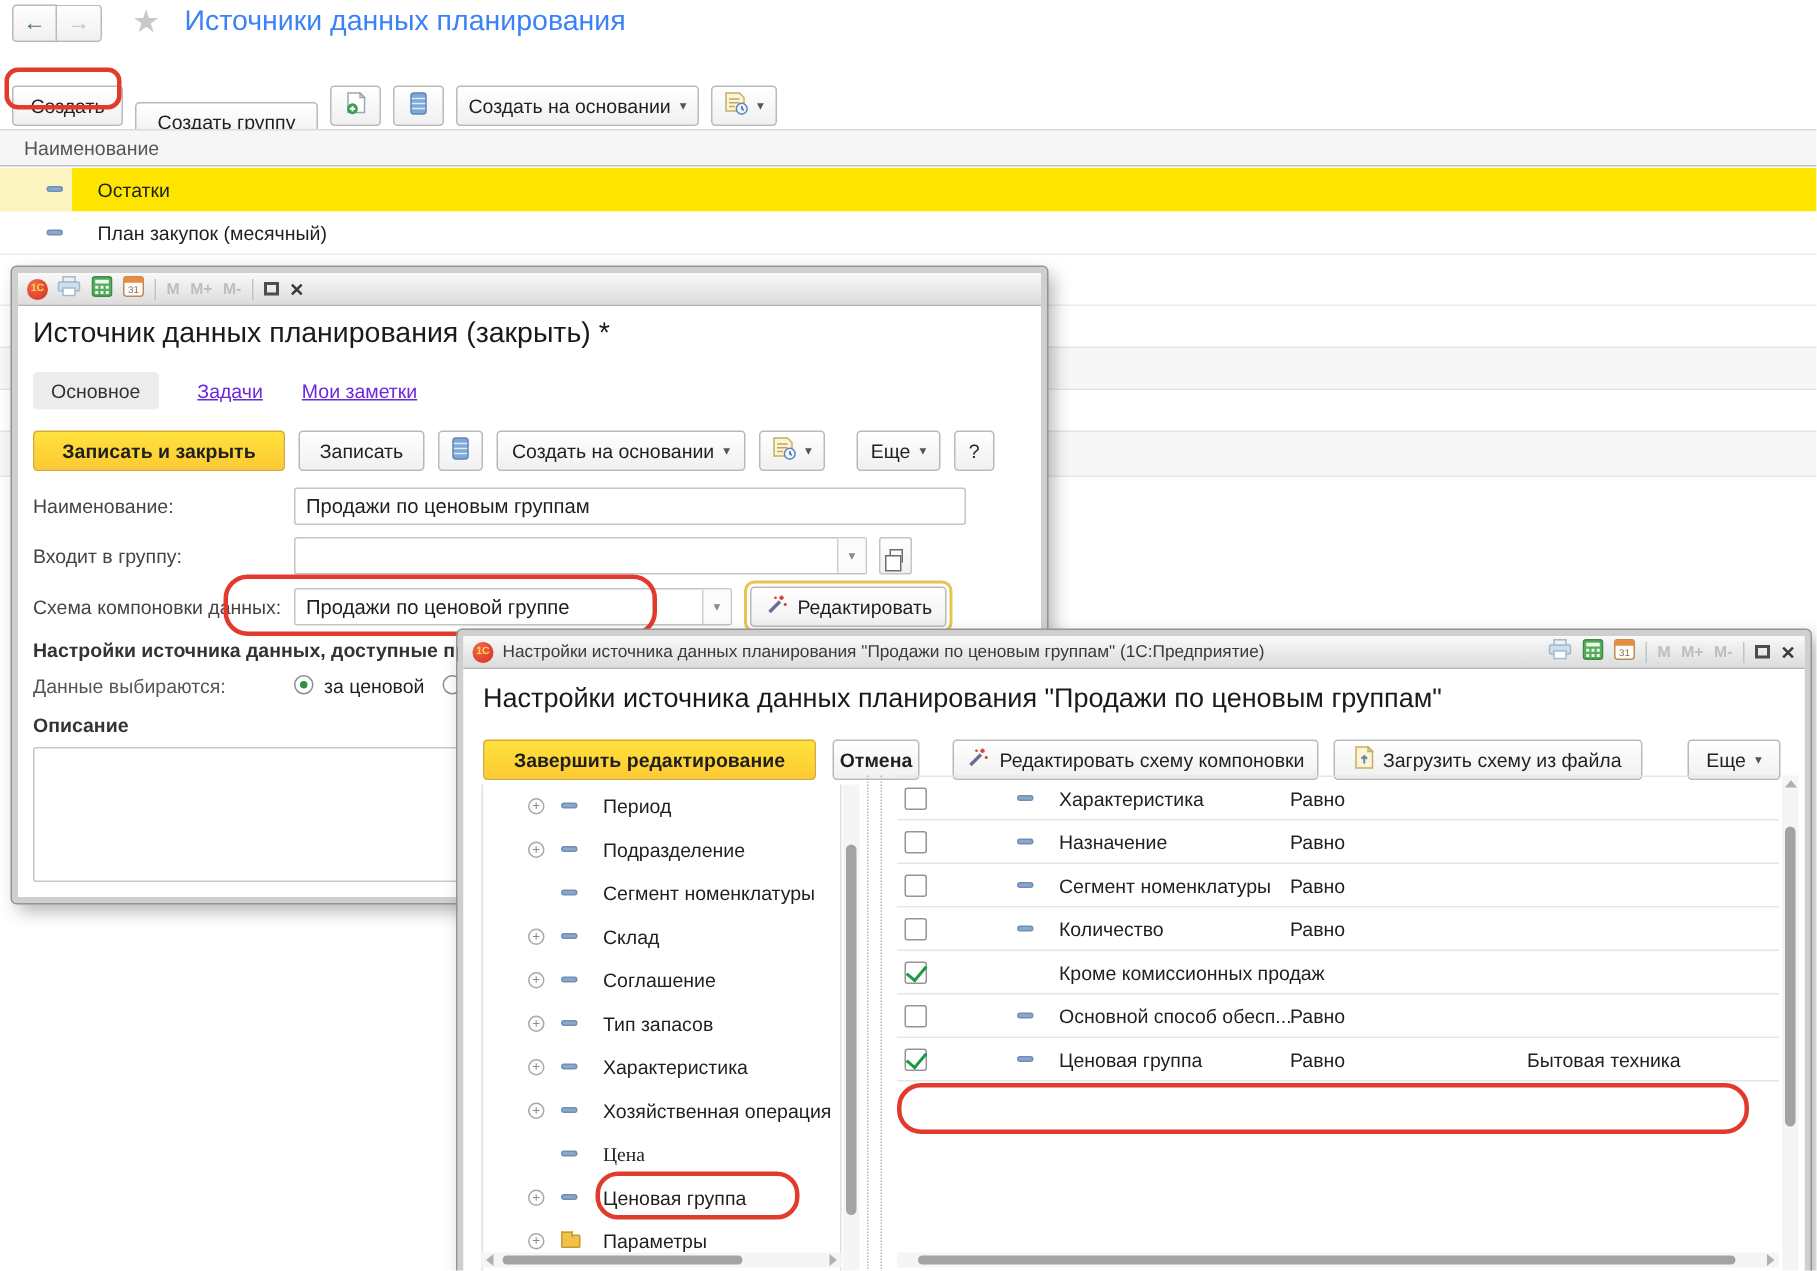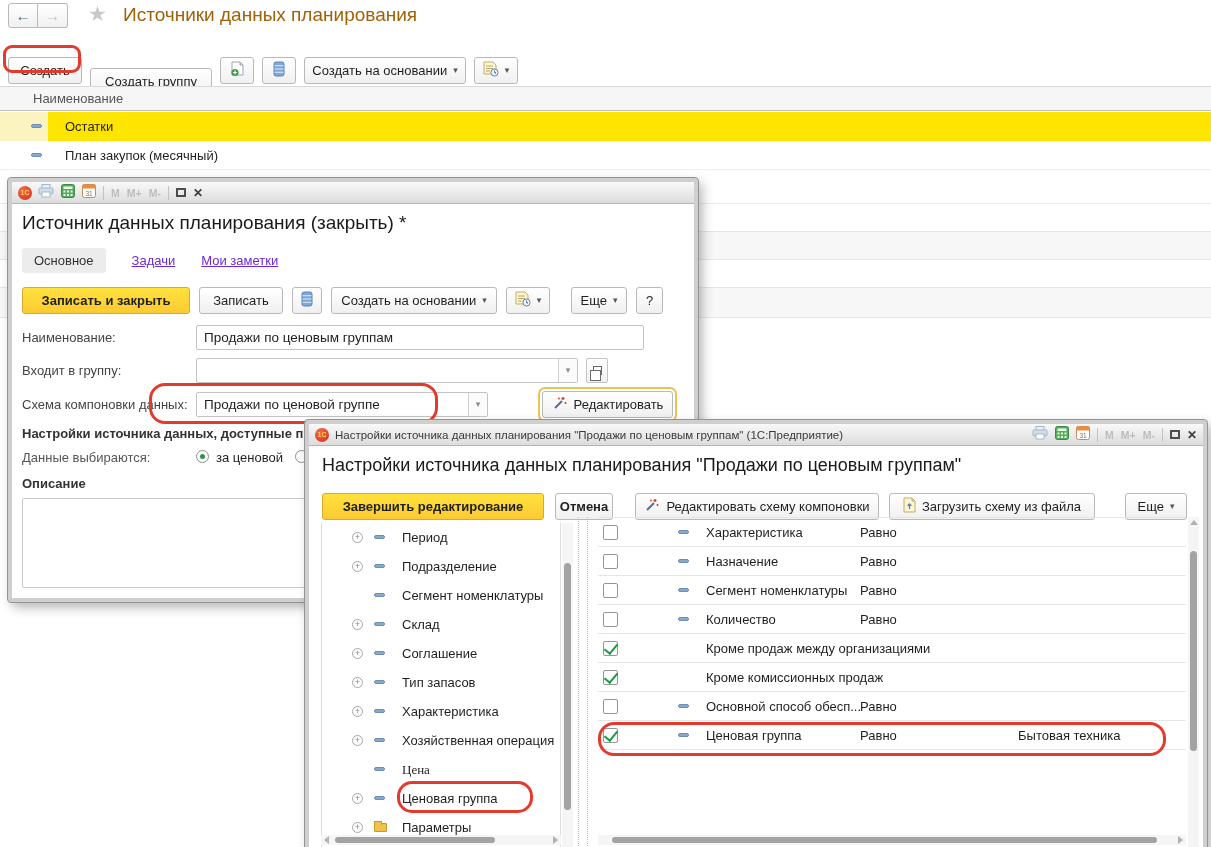--- a/index.html
+++ b/index.html
@@ -84,21 +84,21 @@
 </head>
 <body>
 
 <div style="position:absolute;inset:0;">
 
   <div style="position:absolute;left:8px;top:3px;display:flex;">
     <button class="btn" style="width:30px;height:25px;padding:0;border-radius:3px 0 0 3px;color:#44707f;font-size:15px;font-weight:bold;">←</button>
     <button class="btn" style="width:30px;height:25px;padding:0;border-left:none;border-radius:0 3px 3px 0;color:#c2c2c2;font-size:15px;font-weight:bold;">→</button>
   </div>
   <span class="star" style="position:absolute;left:88px;top:2px;">★</span>
-  <div style="position:absolute;left:123px;top:4px;font-size:19px;color:#a16207;">Источники данных планирования</div>
+  <div style="position:absolute;left:123px;top:4px;font-size:19px;color:#3b82f6;">Источники данных планирования</div>
 
   <div style="position:absolute;left:8px;top:46px;display:flex;gap:8px;align-items:center;">
     <button class="btn" style="width:74px;">
       <span>Создать</span>
     </button>
     <button class="btn" style="width:122px;margin-top:22px;">
       <span>Создать группу</span>
     </button>
     <button class="btn ibtn" style="width:34px;">
       <span>
@@ -129,21 +129,21 @@
             <path d="M3 5h7M3 7.5h7M3 10h4" stroke="#b9a868" stroke-width="1"></path>
             <circle cx="11.5" cy="11.5" r="3.6" fill="#eef4fb" stroke="#5c84b8"></circle>
             <path d="M11.5 9.6v2l1.4.9" stroke="#5c84b8" stroke-width="1"></path>
           </svg>
       </span>
       <span class="caret">▾</span>
     </button>
   </div>
 
   <div style="position:absolute;left:0;top:86px;width:1211px;height:25px;background:#f6f6f6;border-top:1px solid #dadada;border-bottom:1px solid #c2c2c2;display:flex;align-items:center;">
-    <span style="margin-left:33px;color:#555;">Наименование</span>
+    <span style="margin-left:16px;color:#555;">Наименование</span>
   </div>
 
   <div style="position:absolute;left:0;top:112px;width:1211px;height:29px;background:#fde500;">
     <div style="position:absolute;left:0;top:0;width:48px;height:29px;background:#fbf3c0;"></div>
     <span class="dash" style="position:absolute;left:31px;top:12px;"></span>
     <span style="position:absolute;left:65px;top:7px;">Остатки</span>
   </div>
   <div style="position:absolute;left:0;top:141px;width:1211px;height:29px;background:#fff;border-bottom:1px solid #ececec;">
     <span class="dash" style="position:absolute;left:31px;top:12px;"></span>
     <span style="position:absolute;left:65px;top:7px;">План закупок (месячный)</span>
@@ -257,21 +257,21 @@
         <span class="open-ico"></span>
       </span>
 
     <span class="lbl" style="left:10px;top:193px;">Схема компоновки данных:</span>
     <div class="input" style="left:184px;top:188px;width:292px;align-items:center;">
       <span>Продажи по ценовой группе</span>
       <span class="dd">
           <span class="caret dim">▾</span>
         </span>
     </div>
-    <button class="btn focused" style="position:absolute;left:488px;top:187px;width:131px;margin-left:42px;">
+    <button class="btn focused" style="position:absolute;left:488px;top:187px;width:131px;">
       <span>
         <svg width="16" height="16" viewBox="0 0 16 16">
             <path d="M3 13L10 6" stroke="#6a6a96" stroke-width="2.2"></path>
             <path d="M11 2v3M9.5 3.5h3" stroke="#d23b30" stroke-width="1.3"></path>
             <path d="M13.5 7v2M12.5 8h2" stroke="#d23b30" stroke-width="1.1"></path>
             <circle cx="7" cy="3.5" r="0.9" fill="#d23b30"></circle>
           </svg>
       </span>
       <span>Редактировать</span>
     </button>
@@ -451,27 +451,20 @@
       <div class="cond-row" style="position:relative;height:29px;border-bottom:1px solid #e6e6e6;" data-dash="true">
         <span class="cbox" style="position:absolute;left:5px;top:7px;" data-checked="false"></span>
         <span class="dash c-dash" style="position:absolute;left:80px;top:12px;"></span>
         <span class="c-name" style="position:absolute;left:108px;top:7px;">Количество</span>
         <span style="position:absolute;left:262px;top:7px;">Равно</span>
         <span style="position:absolute;left:420px;top:7px;"></span>
       </div>
       <div class="cond-row" style="position:relative;height:29px;border-bottom:1px solid #e6e6e6;" data-dash="false">
         <span class="cbox" style="position:absolute;left:5px;top:7px;" data-checked="true"></span>
 
-        <span class="c-name" style="position:absolute;left:108px;top:7px;">Кроме продаж между организациями</span>
-        <span style="position:absolute;left:262px;top:7px;"></span>
-        <span style="position:absolute;left:420px;top:7px;"></span>
-      </div>
-      <div class="cond-row" style="position:relative;height:29px;border-bottom:1px solid #e6e6e6;" data-dash="false">
-        <span class="cbox" style="position:absolute;left:5px;top:7px;" data-checked="true"></span>
-
         <span class="c-name" style="position:absolute;left:108px;top:7px;">Кроме комиссионных продаж</span>
         <span style="position:absolute;left:262px;top:7px;"></span>
         <span style="position:absolute;left:420px;top:7px;"></span>
       </div>
       <div class="cond-row" style="position:relative;height:29px;border-bottom:1px solid #e6e6e6;" data-dash="true">
         <span class="cbox" style="position:absolute;left:5px;top:7px;" data-checked="false"></span>
         <span class="dash c-dash" style="position:absolute;left:80px;top:12px;"></span>
         <span class="c-name" style="position:absolute;left:108px;top:7px;">Основной способ обесп...</span>
         <span style="position:absolute;left:262px;top:7px;">Равно</span>
         <span style="position:absolute;left:420px;top:7px;"></span>

